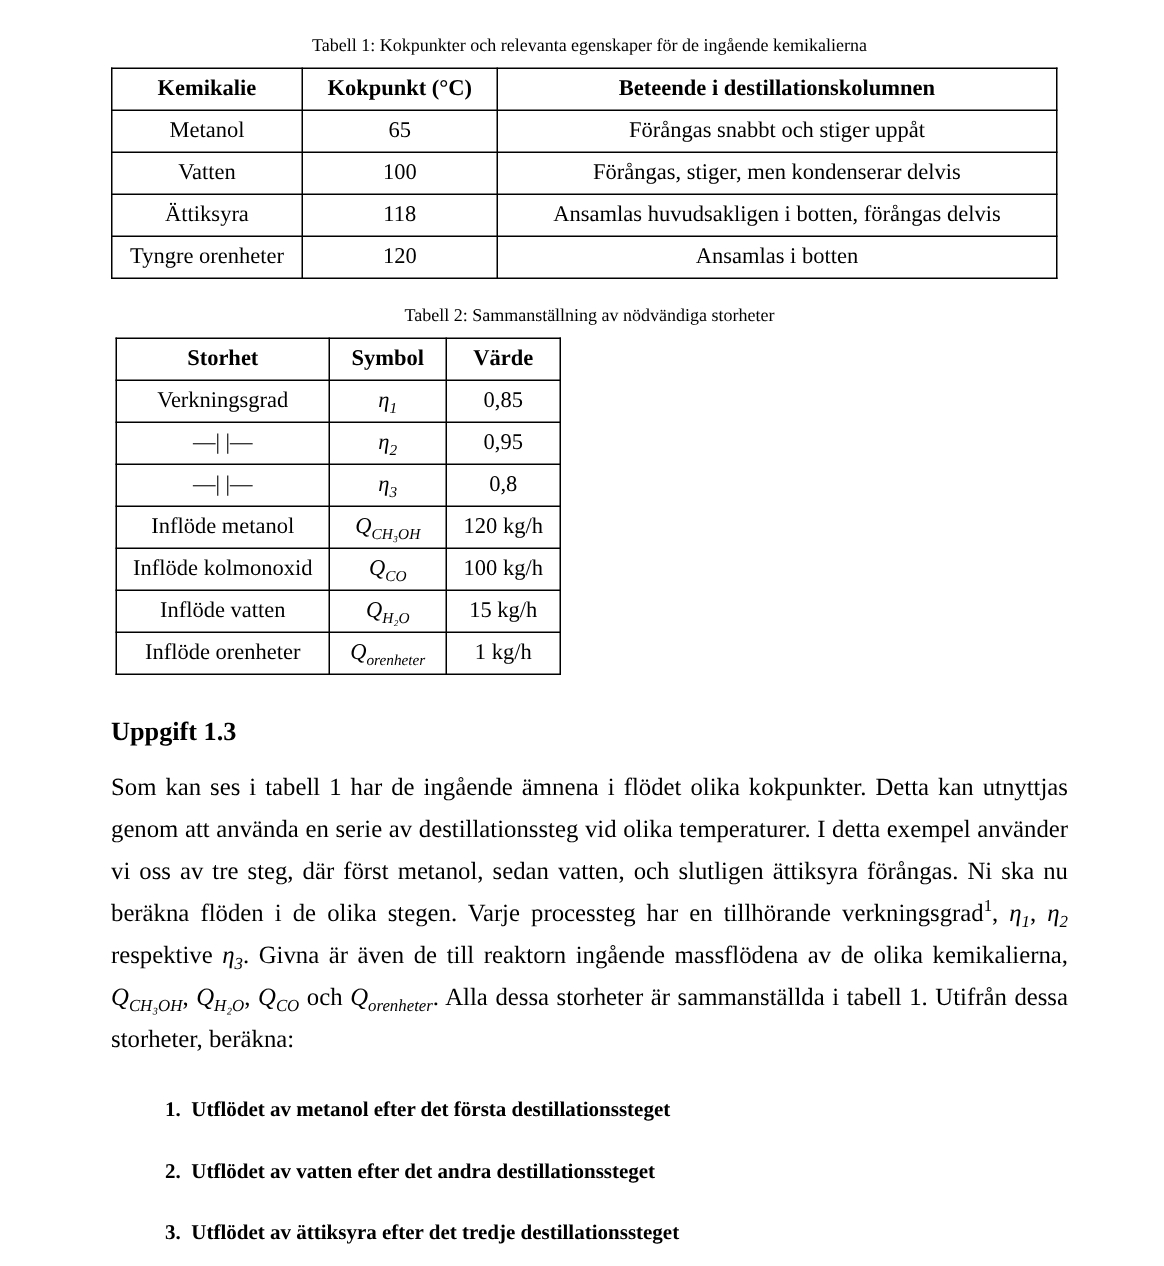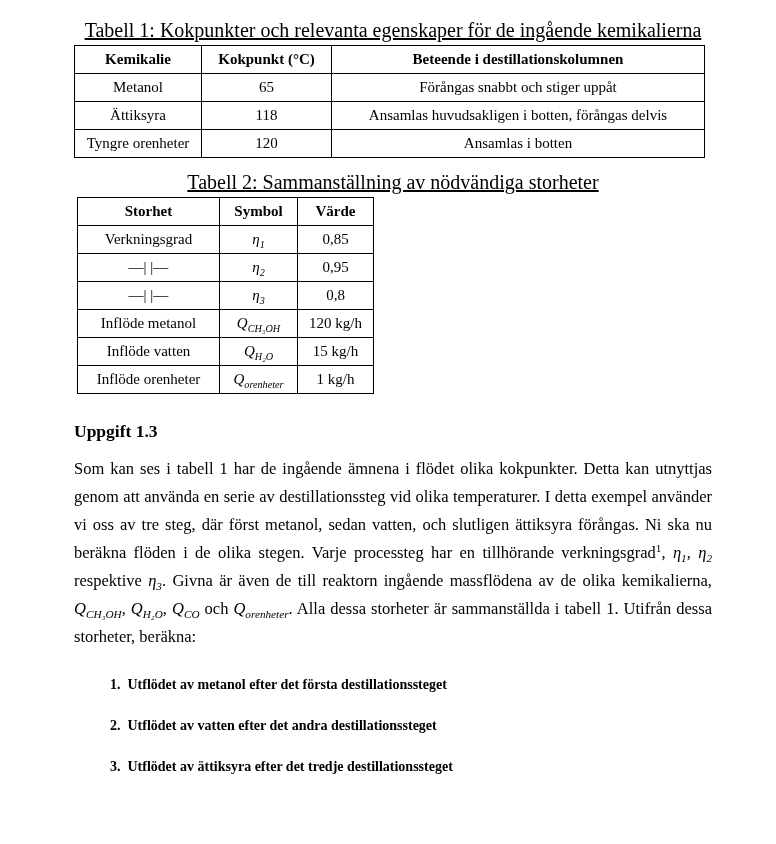--- a/index.html
+++ b/index.html
@@ -13,24 +13,23 @@
     position: relative;
     width: 776px;
     height: 844px;
     background: #ffffff;
     box-sizing: border-box;
     padding: 20px 64px 0 74px;
     overflow: hidden;
   }
   .caption {
     text-align: center;
-    font-size: 20px;
+    font-size: 12px;
     line-height: 20px;
     margin: 0 0 5px 0;
-    text-decoration: underline;
   }
   table {
     border-collapse: collapse;
     table-layout: fixed;
   }
   th, td {
     border: 1.6px solid #000000;
     padding: 3px 6px;
     text-align: center;
     font-size: 15px;
@@ -90,20 +89,25 @@
       <th>Kemikalie</th>
       <th>Kokpunkt (°C)</th>
       <th>Beteende i destillationskolumnen</th>
     </tr>
     <tr>
       <td>Metanol</td>
       <td>65</td>
       <td>Förångas snabbt och stiger uppåt</td>
     </tr>
     <tr>
+      <td>Vatten</td>
+      <td>100</td>
+      <td>Förångas, stiger, men kondenserar delvis</td>
+    </tr>
+    <tr>
       <td>Ättiksyra</td>
       <td>118</td>
       <td>Ansamlas huvudsakligen i botten, förångas delvis</td>
     </tr>
     <tr>
       <td>Tyngre orenheter</td>
       <td>120</td>
       <td>Ansamlas i botten</td>
     </tr>
   </tbody>
@@ -139,20 +143,25 @@
       <td>—| |—</td>
       <td><span class="math"><span>η</span><sub>3</sub></span></td>
       <td>0,8</td>
     </tr>
     <tr>
       <td>Inflöde metanol</td>
       <td><span class="math"><span>Q</span><sub>CH₃OH</sub></span></td>
       <td>120 kg/h</td>
     </tr>
     <tr>
+      <td>Inflöde kolmonoxid</td>
+      <td><span class="math"><span>Q</span><sub>CO</sub></span></td>
+      <td>100 kg/h</td>
+    </tr>
+    <tr>
       <td>Inflöde vatten</td>
       <td><span class="math"><span>Q</span><sub>H₂O</sub></span></td>
       <td>15 kg/h</td>
     </tr>
     <tr>
       <td>Inflöde orenheter</td>
       <td><span class="math"><span>Q</span><sub>orenheter</sub></span></td>
       <td>1 kg/h</td>
     </tr>
   </tbody>

